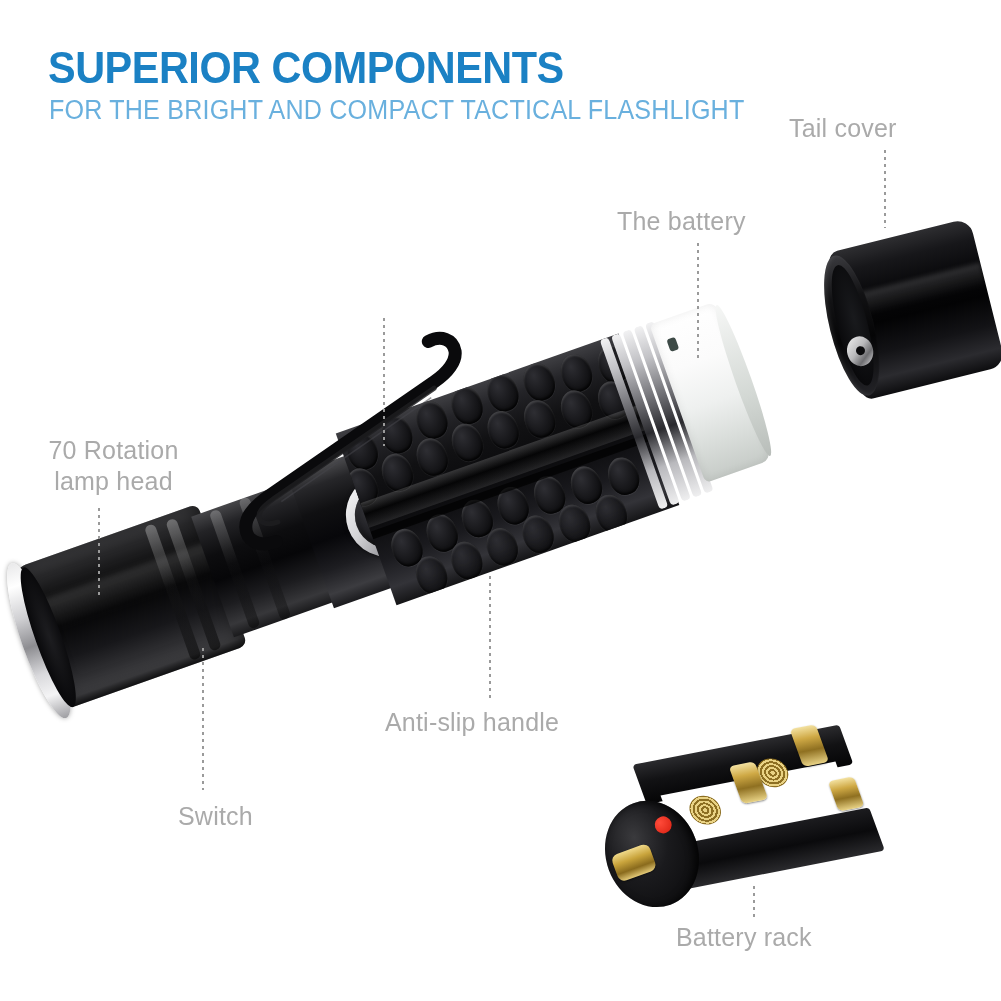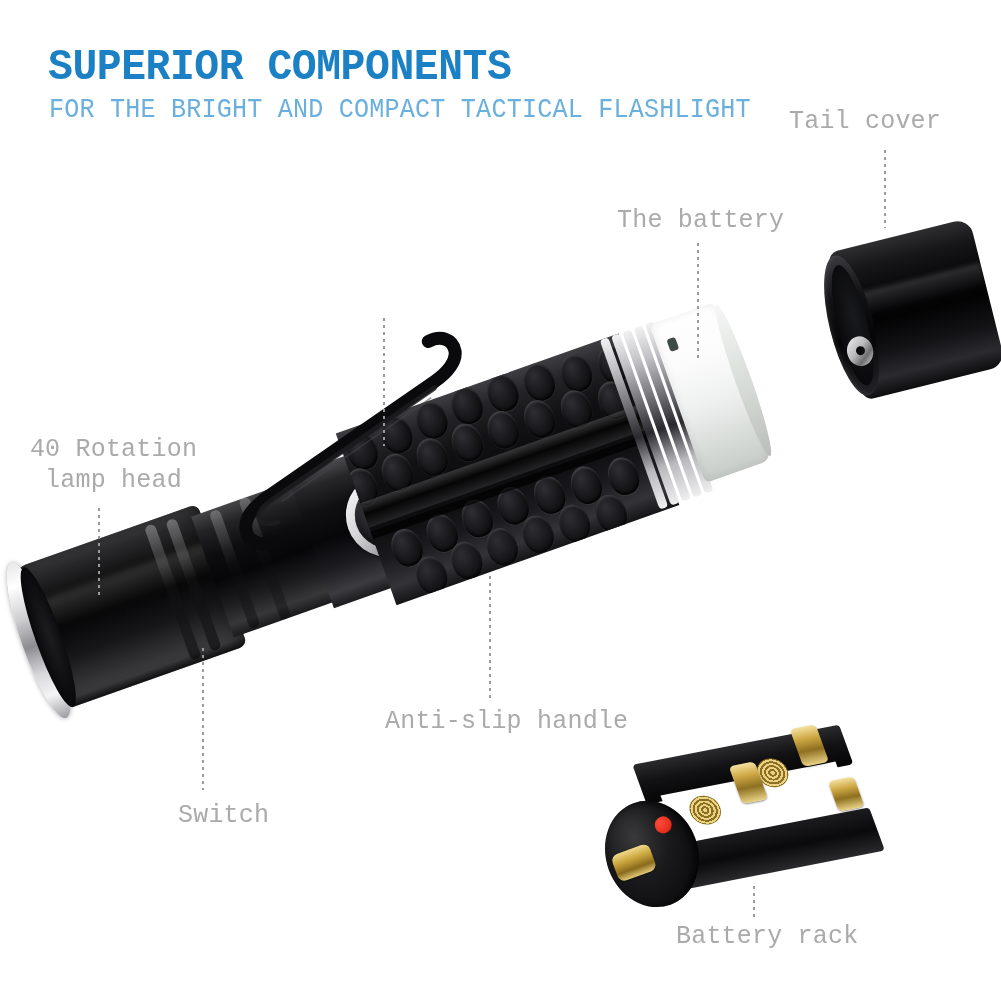--- a/index.html
+++ b/index.html
@@ -7,21 +7,20 @@
   body{
     font-family:"Liberation Sans", sans-serif;
     -webkit-font-smoothing:antialiased;
   }
   #stage{
     position:relative;
     width:1001px;
     height:1001px;
     background:#ffffff;
     overflow:hidden;
-    font-family:Liberation Mono, monospace;
   }
 
   
   .title{
     position:absolute;
     left:48px; top:42px;
     font-size:45px;
     font-weight:bold;
     letter-spacing:-0.5px;
     color:#1b81c4;
@@ -454,27 +453,27 @@
   <div class="leader" style="left:383px; top:318px; height:128px;"></div>
 
   <div class="leader" style="left:98px; top:508px; height:88px;"></div>
 
   <div class="leader" style="left:202px; top:648px; height:142px;"></div>
 
   <div class="leader" style="left:489px; top:576px; height:122px;"></div>
 
   <div class="leader" style="left:753px; top:886px; height:32px;"></div>
 
-  <div class="label nb" style="left:789px; top:107px;">Tail cover</div>
+  <div class="label nb" style="left:789px; top:113px;">Tail cover</div>
 
   <div class="label nb" style="left:617px; top:206px;text-align:right;">The battery</div>
 
 
   <div class="label nb two-line" style="left:26px; top:435px; width:175px;">
-    <span>40 Rotation</span><br>
+    <span>70 Rotation</span><br>
     <span>lamp head</span>
   </div>
 
   <div class="label nb" style="left:385px; top:707px;">Anti-slip handle</div>
 
   <div class="label nb" style="left:178px; top:801px;">Switch</div>
 
   <div class="label nb" style="left:676px; top:922px;">Battery rack</div>
 
 </div>

